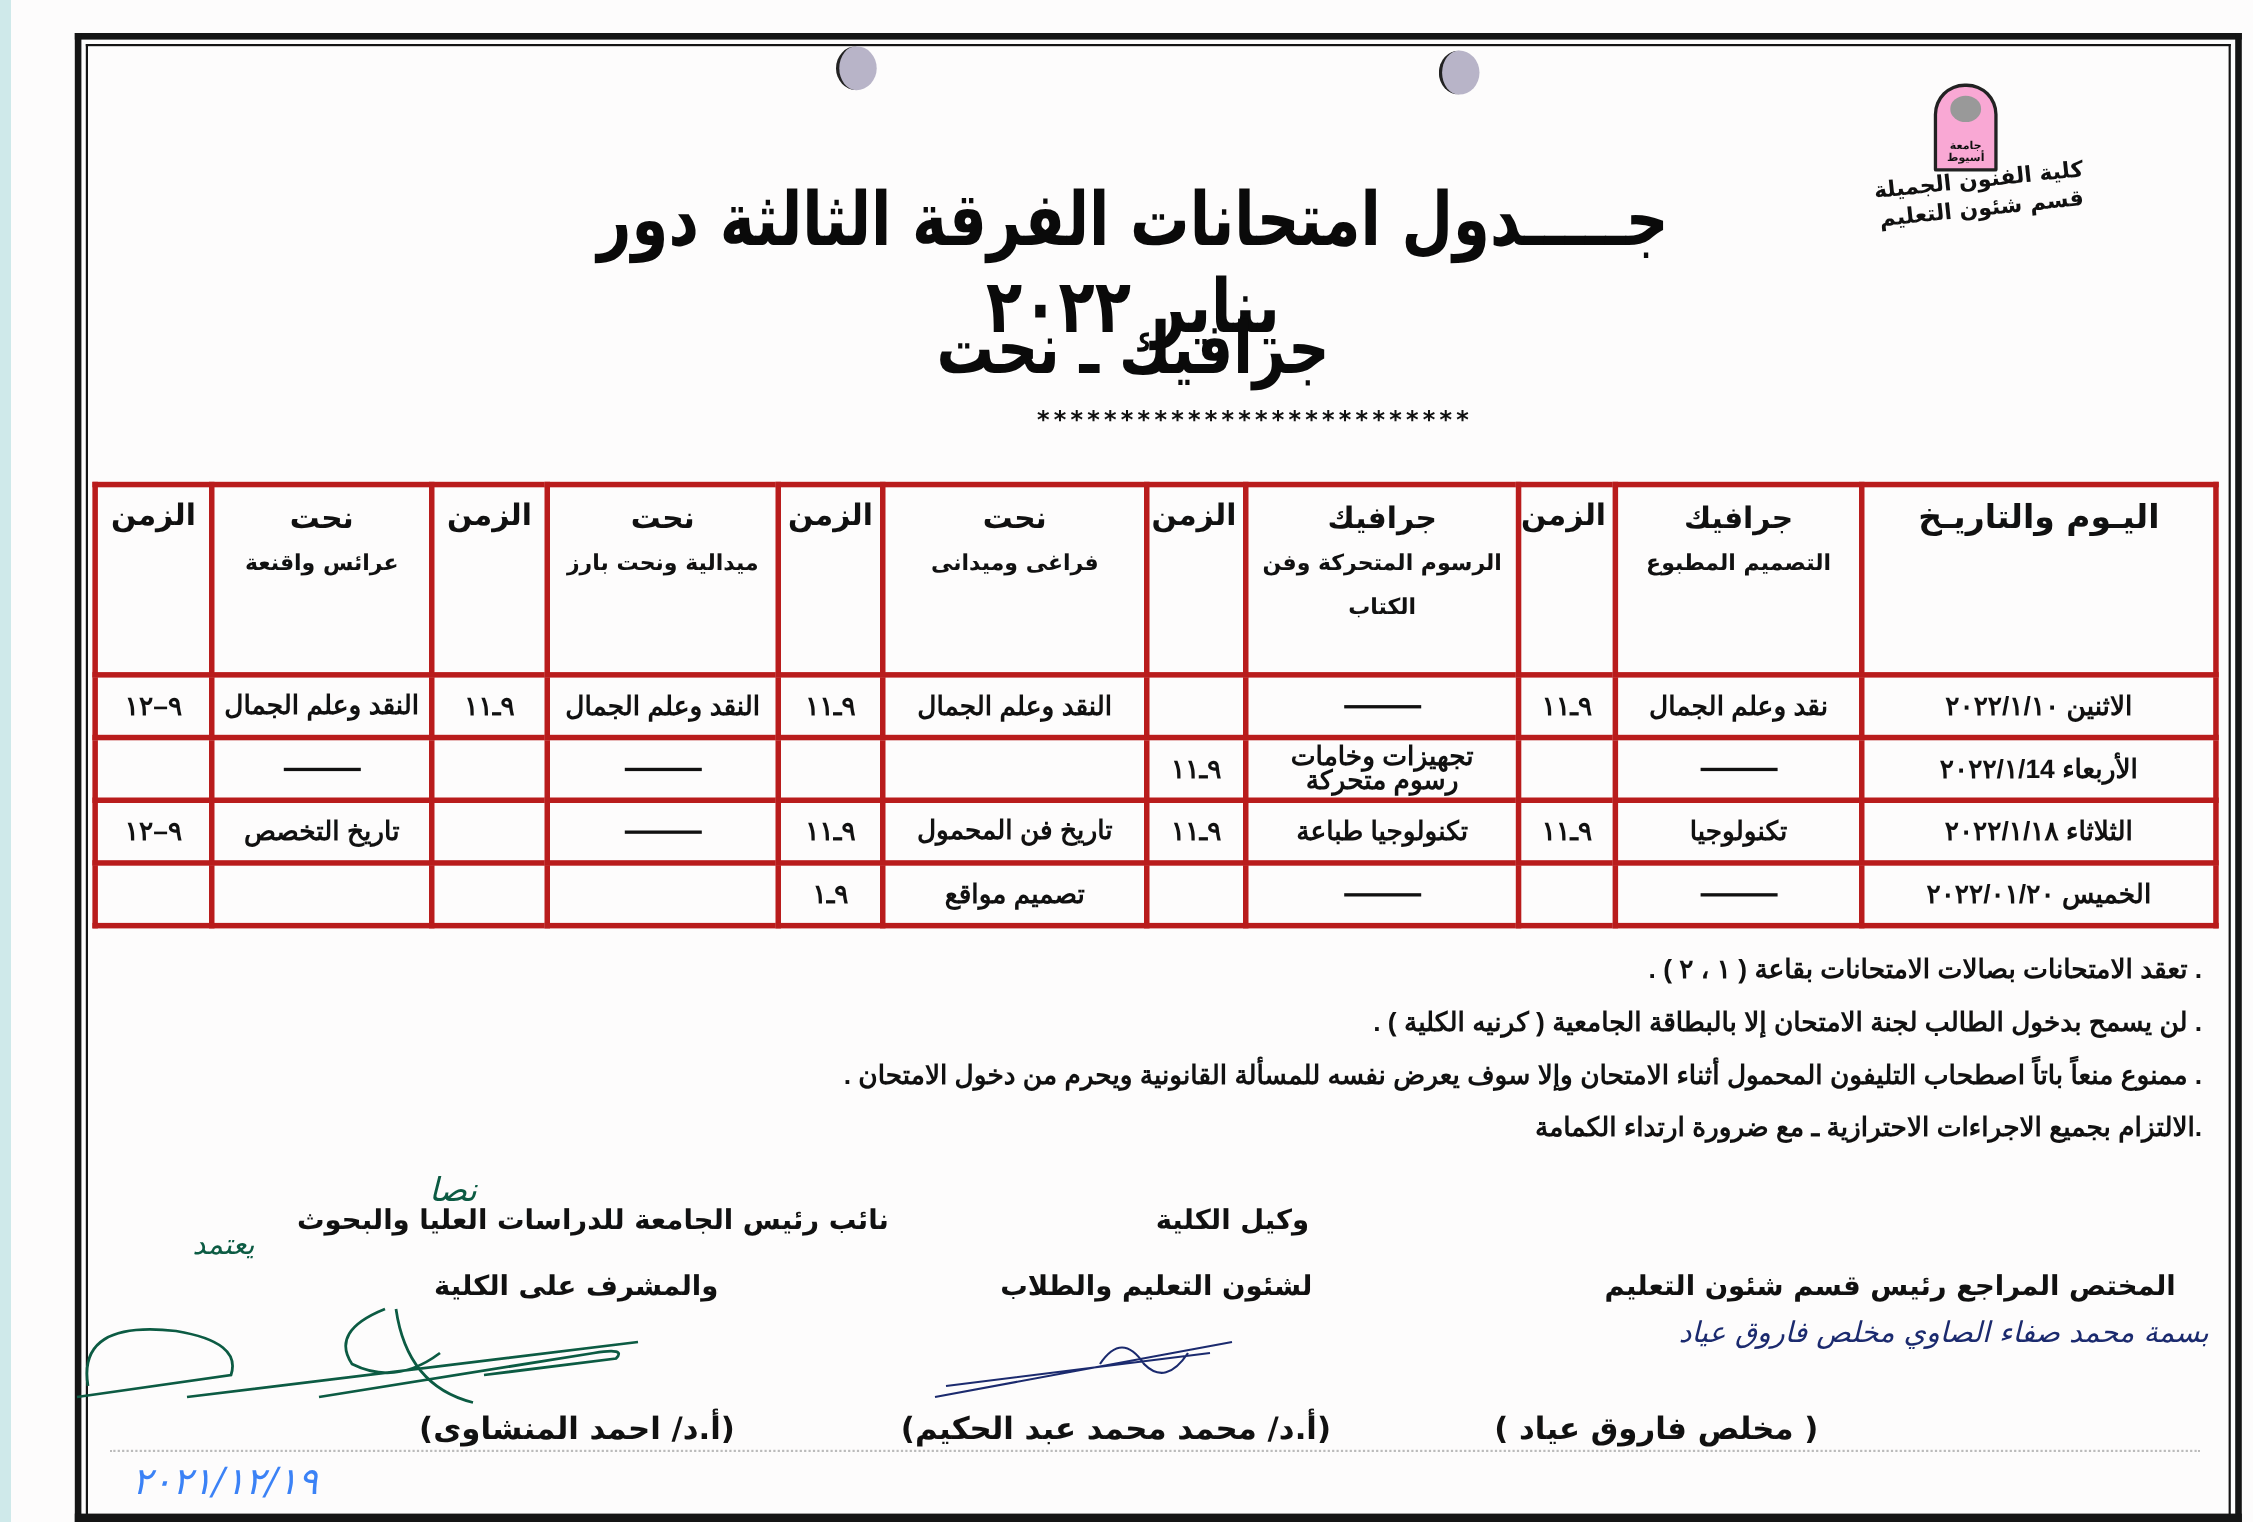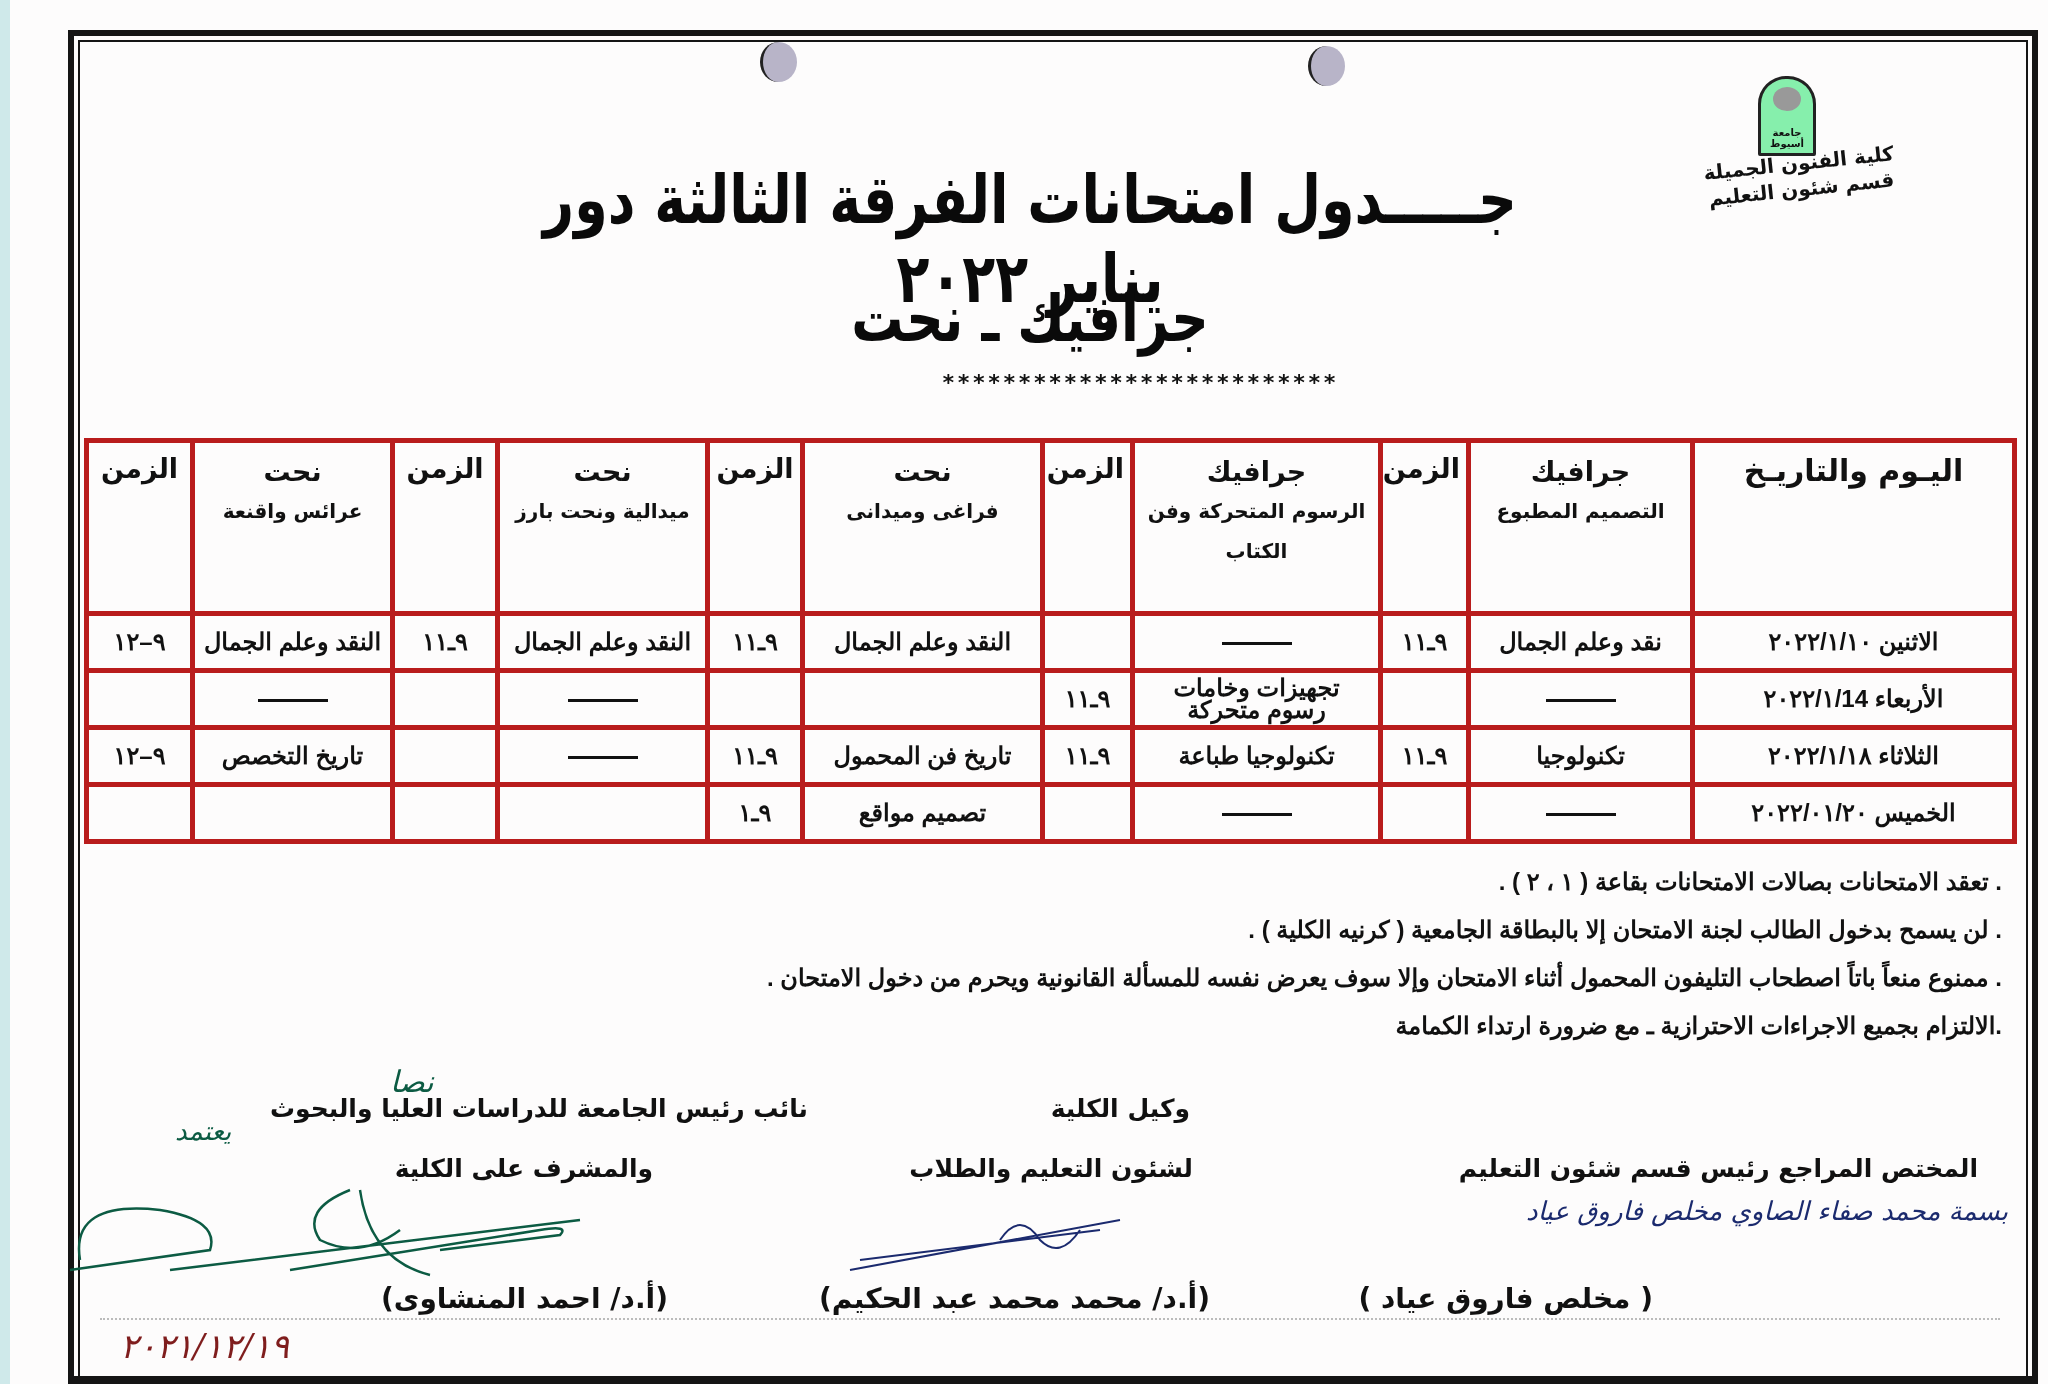--- a/index.html
+++ b/index.html
@@ -8,21 +8,21 @@
     background:#fdfcfc;
     font-family:"DejaVu Sans", sans-serif;
     color:#111;
   }
   .left-edge { position:absolute; left:0; top:0; width:10px; height:1384px; background:#cfe9ea; }
   .frame-outer { position:absolute; left:68px; top:30px; width:1970px; height:1354px; border:6px solid #151515; border-bottom:none; box-sizing:border-box; }
   .frame-inner { position:absolute; left:78px; top:40px; width:1950px; height:1344px; border:2px solid #151515; border-bottom:none; box-sizing:border-box; }
   .punch { position:absolute; width:34px; height:40px; border-radius:50%; background:#b8b4c8; border-left:3px solid #222; }
   .bottom-rule { position:absolute; left:68px; top:1376px; width:1970px; height:8px; background:#151515; }
 
-  .logo { position:absolute; left:1758px; top:76px; width:58px; height:80px; border:3px solid #222; border-radius:28px 28px 2px 2px; box-sizing:border-box; background:#86efac; }
+  .logo { position:absolute; left:1758px; top:76px; width:58px; height:80px; border:3px solid #222; border-radius:28px 28px 2px 2px; box-sizing:border-box; background:#f9a8d4; }
   .logo .sun { position:absolute; left:12px; top:8px; width:28px; height:24px; border-radius:50%; background:#999; }
   .logo .txt { position:absolute; left:4px; bottom:4px; width:44px; font-size:10px; text-align:center; font-weight:bold; line-height:11px; }
   .inst { position:absolute; left:1700px; top:150px; width:200px; direction:rtl; text-align:center; font-family:"DejaVu Sans", sans-serif; font-weight:bold; font-size:20px; line-height:26px; transform:rotate(-6deg); }
 
   .title { position:absolute; left:520px; top:176px; width:1020px; text-align:center; direction:rtl; font-family:"DejaVu Sans", sans-serif; font-weight:900; font-size:54px; letter-spacing:-1px; transform:scaleY(1.25); color:#0a0a0a; }
   .subtitle { position:absolute; left:800px; top:288px; width:460px; text-align:center; direction:rtl; font-weight:900; font-size:52px; transform:scaleY(1.25); color:#0a0a0a; }
   .stars { position:absolute; left:860px; top:370px; width:560px; text-align:center; font-family:"DejaVu Sans Mono", monospace; font-weight:bold; font-size:22px; letter-spacing:2px; }
 
   table.sched { position:absolute; left:84px; top:438px; width:1928px; border-collapse:collapse; direction:rtl; table-layout:fixed; }
   table.sched td, table.sched th { border:5px solid #b91c1c; text-align:center; padding:0 6px; }
@@ -188,14 +188,14 @@
 </svg>
 
 <div class="sig-roles" style="right:1240px; top:1094px;">نائب رئيس الجامعة للدراسات العليا والبحوث</div>
 <div class="sig-roles" style="right:1395px; top:1154px;">والمشرف على الكلية</div>
 <div class="names" style="right:1380px;">(أ.د/ احمد المنشاوى)</div>
 <svg style="position:absolute; left:60px; top:1180px;" width="540" height="120">
   <path d="M20 80 Q10 20 100 30 Q160 40 150 70 L10 90 M110 90 L520 40 M230 90 L480 50 Q510 45 500 55 L380 70 M290 10 Q240 30 260 60 Q300 80 340 50 M300 10 Q310 80 370 95" stroke="#0c5b43" stroke-width="2.5" fill="none"></path>
 </svg>
 <div class="hand green" style="left:390px; top:1018px; font-size:30px;margin-top:46px;">نصا</div>
 <div class="hand green" style="left:175px; top:1116px; font-size:26px;">يعتمد</div>
-<div class="hand" style="left:120px; top:1326px; font-size:34px; color:#7f1d1d; direction:ltr;">٢٠٢١/١٢/١٩</div>
+<div class="hand" style="left:120px; top:1326px; font-size:34px; color:#3b82f6; direction:ltr;">٢٠٢١/١٢/١٩</div>
 <div class="dotted"></div>
 
 </body></html>

